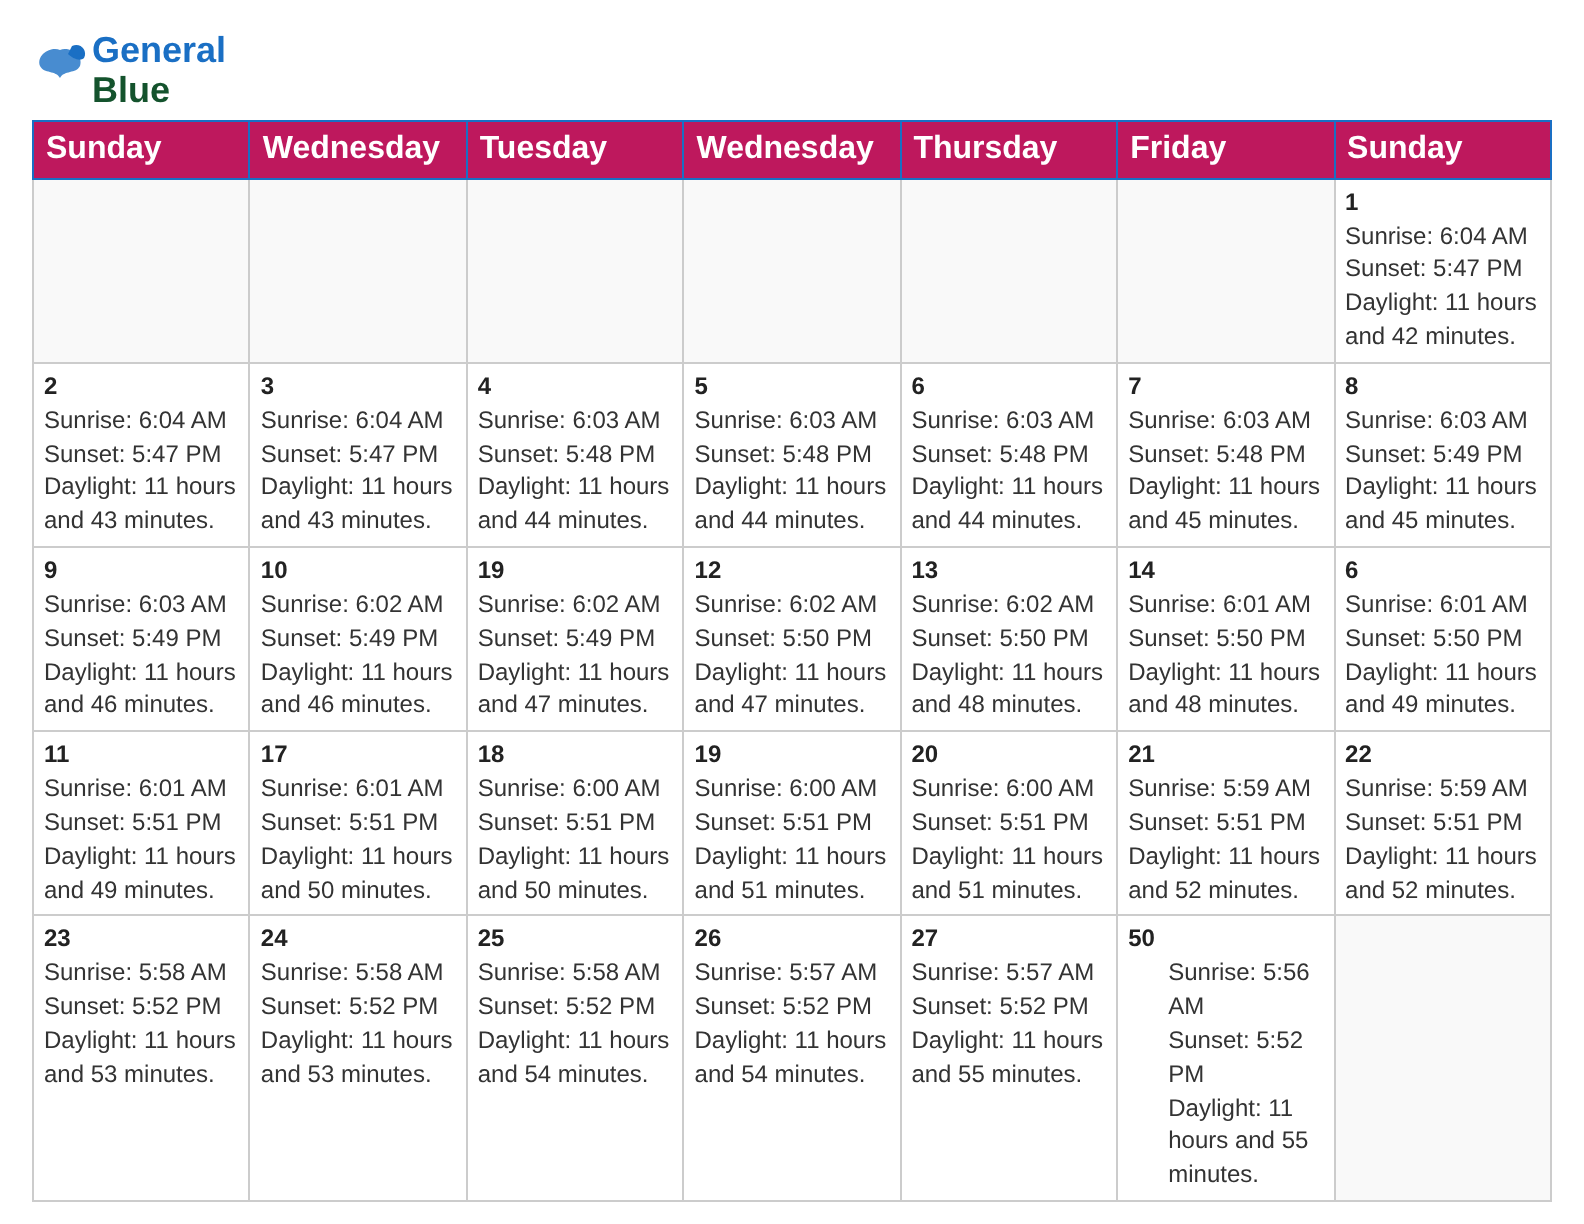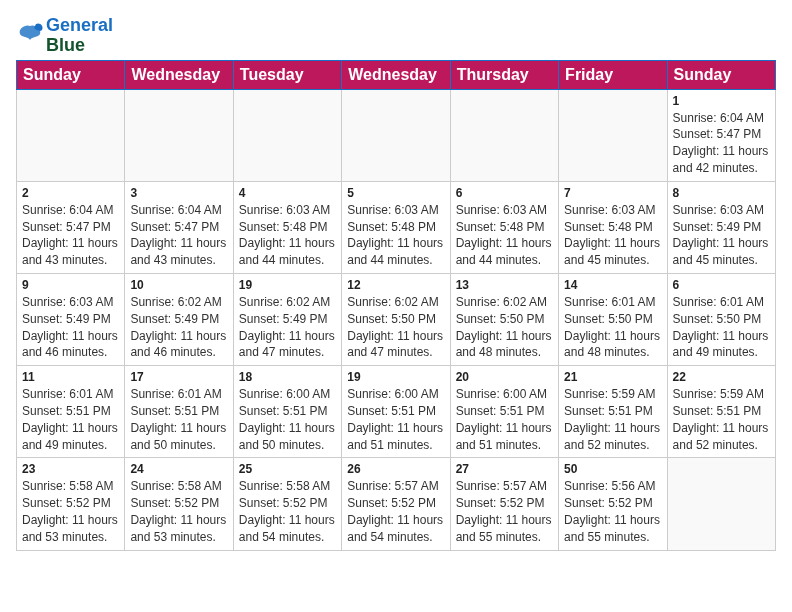--- a/index.html
+++ b/index.html
@@ -296,20 +296,20 @@
 Daylight: 11 hours and 54 minutes.</div>
         </td>
         <td>
           <div class="day-number">27</div>
           <div class="day-info" style="white-space: pre-line;">Sunrise: 5:57 AM
 Sunset: 5:52 PM
 Daylight: 11 hours and 55 minutes.</div>
         </td>
         <td>
           <div class="day-number">50</div>
-          <div class="day-info" style="white-space: pre-line;">Sunrise: 5:56 AM
+          <div class="day-info" style="white-space: pre-line; margin-left: 20px;">Sunrise: 5:56 AM
 Sunset: 5:52 PM
 Daylight: 11 hours and 55 minutes.</div>
         </td>
         <td class="empty-cell"></td>
       </tr>
     </tbody>
 </table>
 
 </body></html>

